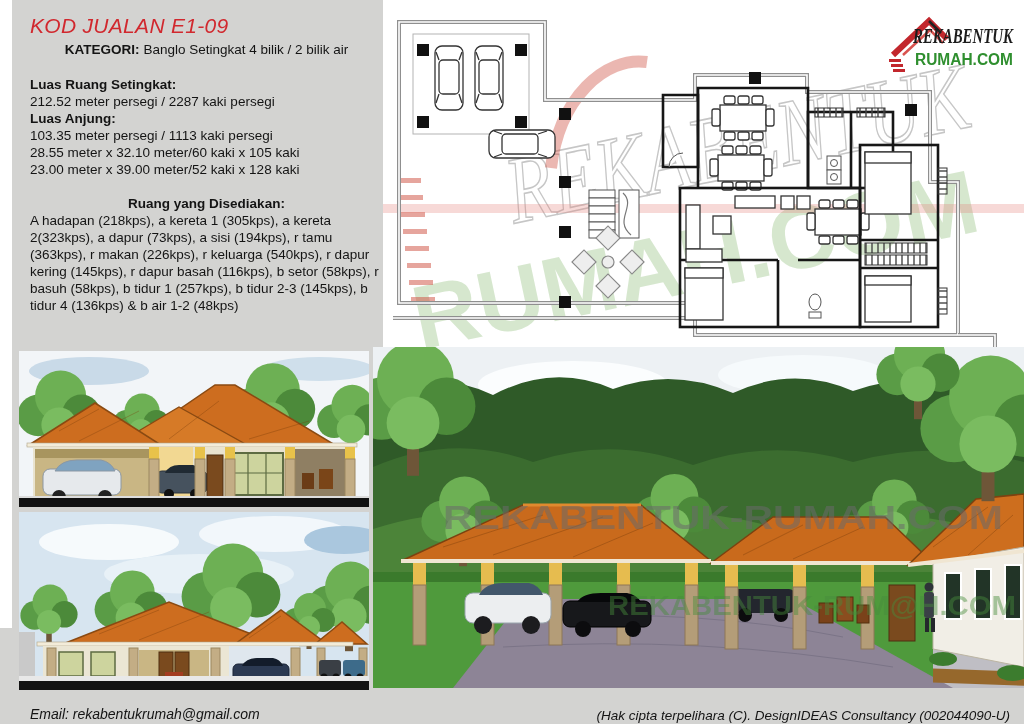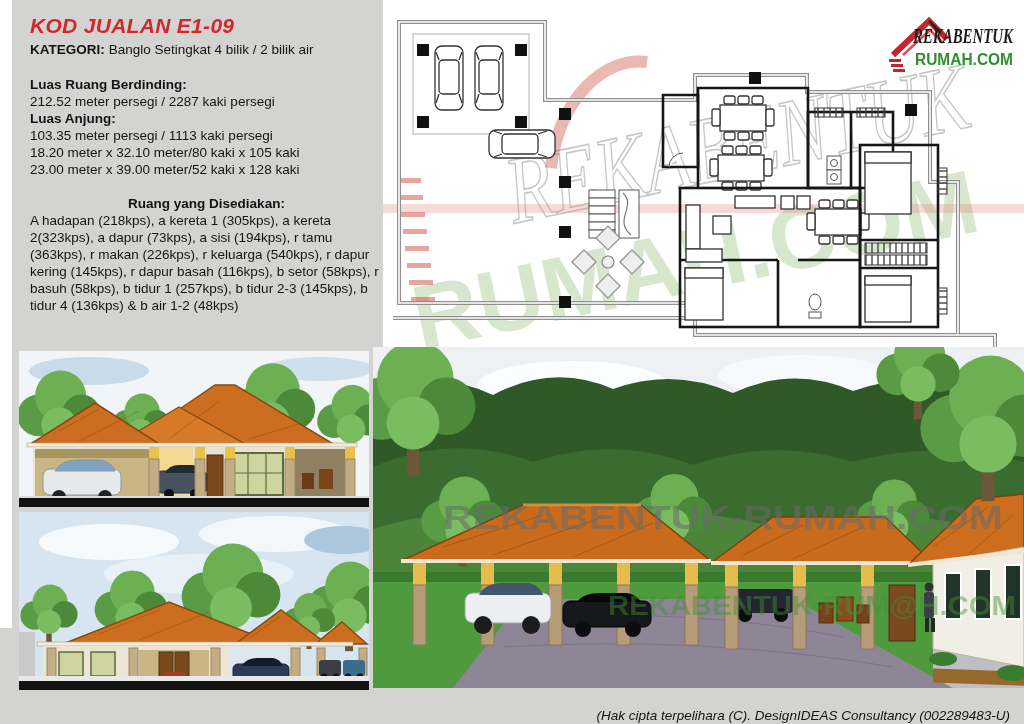--- a/index.html
+++ b/index.html
@@ -1,24 +1,24 @@
 <!DOCTYPE html>
 <html><head>
 <meta charset="utf-8">
 <style>
   html,body{margin:0;padding:0;background:#9a9a9a;}
   .page{position:relative;width:1024px;height:724px;background:#d3d3d1;overflow:hidden;
         font-family:"Liberation Sans",sans-serif;color:#141414;}
   .left-white-strip{position:absolute;left:0;top:0;width:12px;height:628px;background:#ffffff;}
   
   .info{position:absolute;left:12px;top:0;width:371px;height:347px;padding:14px 0 0 18px;box-sizing:border-box;}
-  .info h1{margin:0 0 3px 0;font-size:21px;font-style:italic;font-weight:bold;color:#d1282e;letter-spacing:.3px;}
+  .info h1{margin:0 0 3px 0;font-size:21px;font-style:italic;font-weight:normal;color:#d1282e;letter-spacing:.3px;}
   .info p{margin:0;font-size:13.5px;line-height:17px;}
   .b{font-weight:bold;}
-  .cat{margin-bottom:18px !important;}
+  .cat{margin-bottom:18px !important;text-align:center;}
   .cat .val{margin-left:4px;}
   .rooms-label{margin-top:17px !important;text-align:center;}
   .rooms-text{width:352px;}
   
   .planbox{position:absolute;left:383px;top:0;width:641px;height:347px;background:#ffffff;}
   .planbox svg{display:block;}
   .logo{position:absolute;left:500px;top:13px;}
   .ln{stroke:#333;stroke-width:1.3;fill:#fff;}
   .w{stroke:#161616;stroke-width:2.6;fill:none;}
   .thin{stroke:#b3b3b3;stroke-width:1;fill:none;}
@@ -37,25 +37,25 @@
 </head>
 <body>
 
 <div class="page">
   <div class="left-white-strip"></div>
 
   <div class="info">
     <h1>KOD JUALAN E1-09</h1>
     <p class="cat"><span class="b">KATEGORI:</span><span class="val">Banglo Setingkat 4 bilik / 2 bilik air</span></p>
 
-    <p class="b">Luas Ruang Berdinding:</p>
+    <p class="b">Luas Ruang Setingkat:</p>
     <p>212.52 meter persegi / 2287 kaki persegi</p>
     <p class="b">Luas Anjung:</p>
     <p>103.35 meter persegi / 1113 kaki persegi</p>
-    <p>18.20 meter x 32.10 meter/80 kaki x 105 kaki</p>
+    <p>28.55 meter x 32.10 meter/60 kaki x 105 kaki</p>
     <p>23.00 meter x 39.00 meter/52 kaki x 128 kaki</p>
 
     <p class="b rooms-label">Ruang yang Disediakan:</p>
     <p class="rooms-text">A hadapan (218kps), a kereta 1 (305kps), a kereta 2(323kps), a dapur (73kps), a sisi (194kps), r tamu (363kps), r makan (226kps), r keluarga (540kps), r dapur kering (145kps), r dapur basah (116kps), b setor (58kps), r basuh (58kps), b tidur 1 (257kps), b tidur 2-3 (145kps), b tidur 4 (136kps) &amp; b air 1-2 (48kps)</p>
   </div>
 
   <div class="planbox">
     <svg width="641" height="347" viewBox="0 0 641 347">
       <defs>
         <pattern id="hv" width="6" height="12" patternUnits="userSpaceOnUse">
@@ -446,14 +446,15 @@
     <g>
       <use href="#lt3" transform="translate(40,28) scale(2.4)"></use>
       <use href="#lt3" transform="translate(615,45) scale(2.6)"></use>
       <use href="#lt3" transform="translate(545,5) scale(1.6)"></use>
     </g>
 
     <text x="70" y="182" font-weight="bold" font-size="33" fill="rgba(105,105,105,0.55)" textLength="560" lengthAdjust="spacingAndGlyphs">REKABENTUK-RUMAH.COM</text>
     <text x="235" y="268" font-weight="bold" font-size="27" fill="rgba(70,140,60,0.45)" textLength="408" lengthAdjust="spacingAndGlyphs">REKABENTUK-RUM@H.COM</text>
   </svg>
 
-  <p class="footer-copy">(Hak cipta terpelihara (C). DesignIDEAS Consultancy (002289483-U)</p>
+  <p class="footer-email">Email: rekabentukrumah@gmail.com</p>
+  <p class="footer-copy">(Hak cipta terpelihara (C). DesignIDEAS Consultancy (002044090-U)</p>
 </div>
 
 </body></html>

